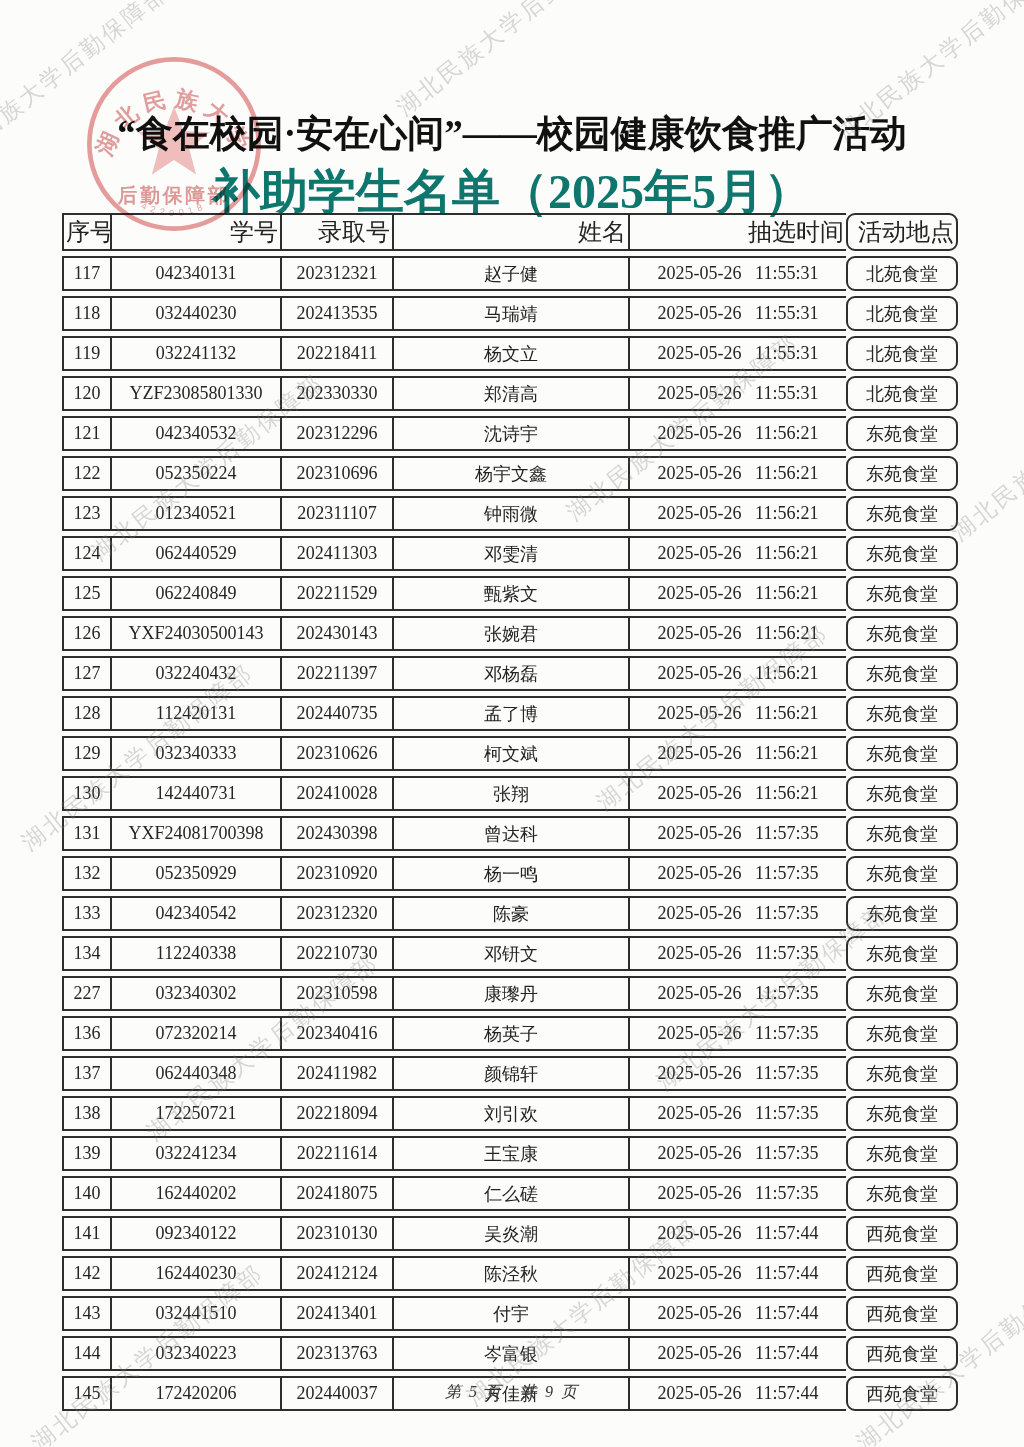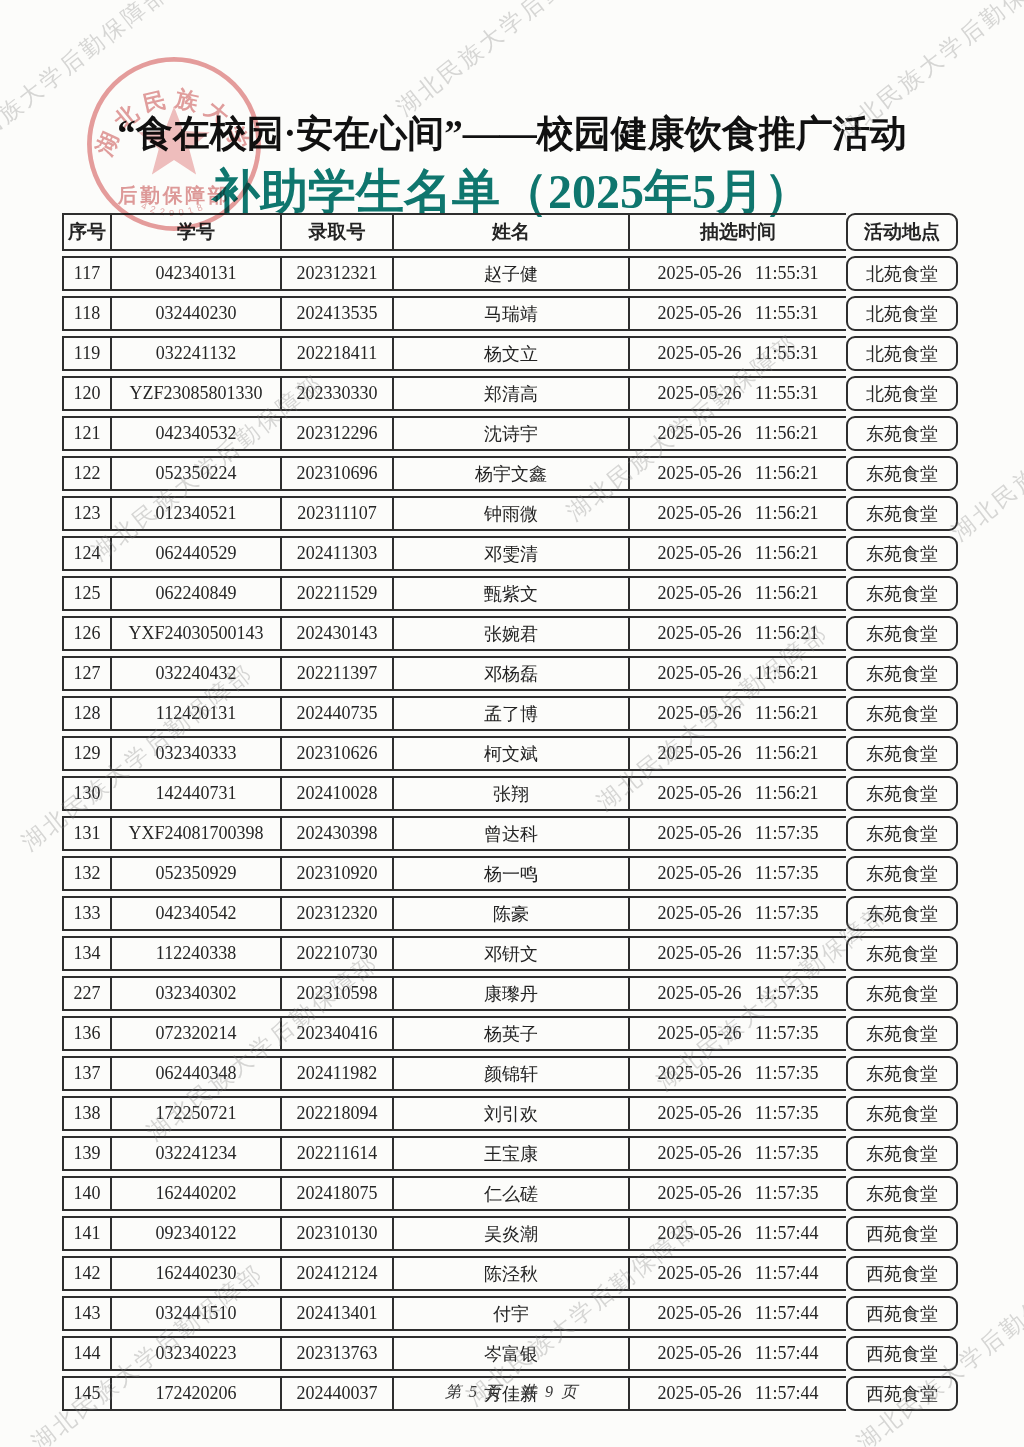--- a/index.html
+++ b/index.html
@@ -35,21 +35,21 @@
   .table-wrap{position:absolute;left:62px;top:208px;width:896px;z-index:3;}
   table{border-collapse:separate;border-spacing:0 5px;width:896px;table-layout:fixed;}
   col.c0{width:48px}col.c1{width:170px}col.c2{width:112px}
   col.c3{width:236px}col.c4{width:218px}col.c5{width:112px}
   th,td{
     border-top:2px solid #2e2e2e;border-bottom:2px solid #2e2e2e;border-left:2px solid #2e2e2e;
     text-align:center;vertical-align:middle;height:31px;padding:0 2px;
     font-size:18px;color:#242424;overflow:hidden;white-space:nowrap;
   }
   th:last-child,td:last-child{border-right:2px solid #2e2e2e;border-radius:9px;}
-  th{font-weight:bold;font-size:19px;height:34px;}
+  th{font-weight:normal;font-size:24px;height:34px;text-align:right;}
   td.c4{word-spacing:9px;text-align:center;}
   
   .footer{
     position:absolute;left:0;right:0;top:1382px;text-align:center;z-index:3;
     font-size:16px;color:#333;letter-spacing:2px;font-style:italic;
   }
 </style>
 </head>
 <body>
 

